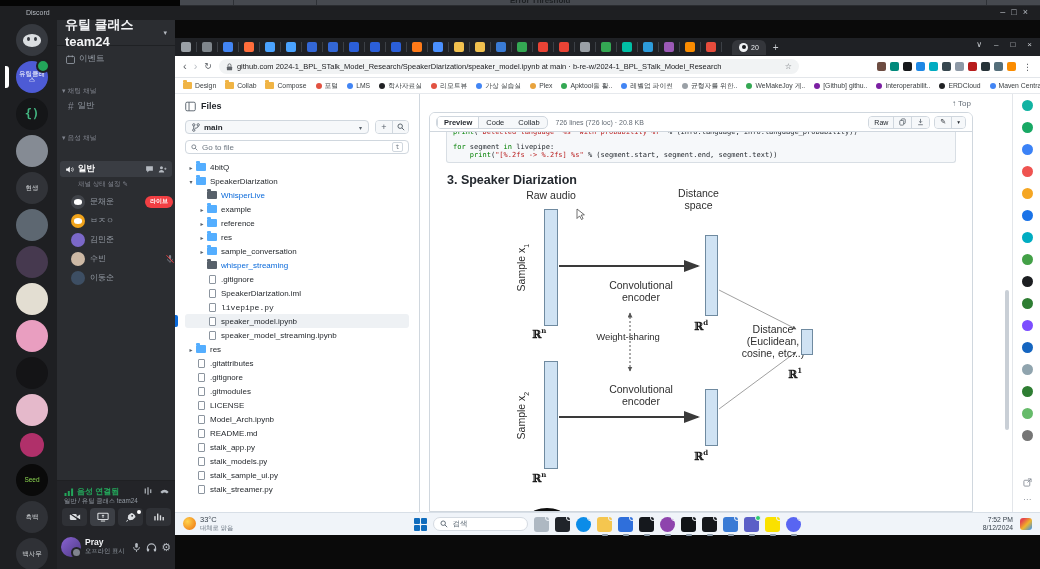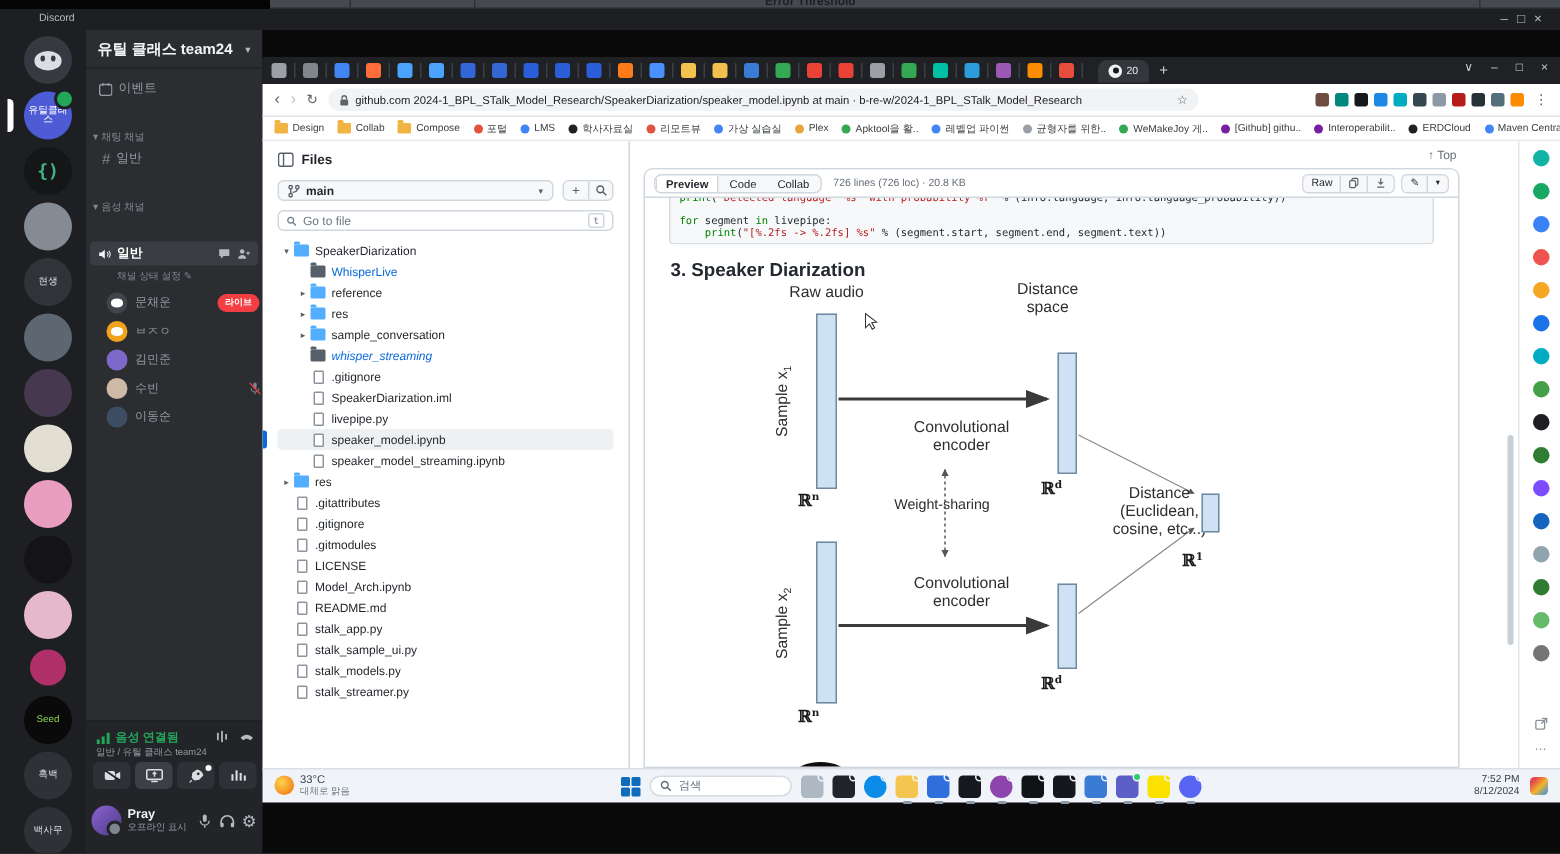--- a/index.html
+++ b/index.html
@@ -23,21 +23,21 @@
            font-size:6.5px;color:#dbdee1;position:relative;flex:0 0 auto;text-align:center;line-height:1;overflow:visible;cursor:pointer}
   .rail-it.small{width:24px;height:24px;margin:2px 0}
   .rail-it.mono{font-family:"DejaVu Sans Mono",monospace;font-size:12px;font-weight:bold}
   .rail-it.pill::before{content:"";position:absolute;left:-11px;top:50%;transform:translateY(-50%);width:4px;height:22px;background:#fff;border-radius:0 3px 3px 0}
   .rail-it.hasbadge::after{content:"";position:absolute;right:-2px;top:-2px;width:10px;height:10px;border-radius:50%;background:#23a55a;border:2.5px solid #1e1f22}
   .rail-it.logo::before{content:"";width:18px;height:13px;background:#dbdee1;border-radius:9px/6px}
   .rail-it.logo::after{content:"";position:absolute;left:11px;top:13px;width:3px;height:4px;border-radius:50%;background:#36393f;box-shadow:7px 0 0 #36393f}
 
   .dc-sidebar{left:57px;top:20px;width:118px;height:549px;background:#2b2d31}
   .dc-server-header{position:absolute;left:0;top:0;width:118px;height:26px;border-bottom:1px solid #1f2124;display:flex;align-items:center;padding:0 8px;cursor:pointer}
-  .dc-server-name{font-size:10px;font-weight:bold;color:#f2f3f5;flex:1}
+  .dc-server-name{font-size:13px;font-weight:bold;color:#f2f3f5;flex:1}
   .dc-chev{font-size:7px;color:#b5bac1}
   .dc-row{position:absolute;display:flex;align-items:center;gap:4px;color:#949ba4;font-size:8.5px}
   .dc-cat{position:absolute;display:flex;align-items:center;gap:2px;color:#80848e;font-size:6.8px;cursor:pointer}
   .dc-voice-row{position:absolute;left:3px;top:141px;width:112px;height:16px;background:#3a3d43;border-radius:3px;display:flex;align-items:center;gap:4px;padding:0 5px;cursor:pointer}
   .dc-voice-row .vname{color:#fff;font-size:8.5px;font-weight:bold;flex:1}
   .members{position:absolute;left:14px;top:172px;width:104px}
   .member{display:flex;align-items:center;gap:5px;height:19px;cursor:pointer;position:relative}
   .mavatar{width:14px;height:14px;border-radius:50%;flex:0 0 auto;position:relative}
   .mavatar.dlogo::before{content:"";position:absolute;left:3px;top:4.5px;width:8px;height:5.5px;background:#fff;border-radius:4px/2.5px}
   .mname{font-size:8px;color:#949ba4;flex:1;white-space:nowrap}
@@ -731,71 +731,81 @@
       <div class="goto">
         <svg width="7" height="7" viewBox="0 0 10 10">
             <circle cx="4" cy="4" r="2.8" fill="none" stroke="#6e7781" stroke-width="1.2"></circle>
             <line x1="6.2" y1="6.2" x2="9" y2="9" stroke="#6e7781" stroke-width="1.2"></line>
           </svg>
         <span class="ph">Go to file</span>
         <kbd>t</kbd>
       </div>
       <div class="tree">
 
+          <div class="trow" style="padding-left: 2px;">
+            <span class="chev">▸</span>
+            <span class="ticon" data-icon="folder"></span>
+            <span class="tlabel">4bitQ</span>
+          </div>
 
           <div class="trow" style="padding-left: 2px;">
             <span class="chev">▾</span>
             <span class="ticon" data-icon="folder"></span>
             <span class="tlabel">SpeakerDiarization</span>
           </div>
 
           <div class="trow" style="padding-left: 13px;">
             <span class="chev"></span>
             <span class="ticon" data-icon="subm"></span>
             <span class="tlabel blue">WhisperLive</span>
           </div>
 
+          <div class="trow" style="padding-left: 13px;">
+            <span class="chev">▸</span>
+            <span class="ticon" data-icon="folder"></span>
+            <span class="tlabel">example</span>
+          </div>
 
           <div class="trow" style="padding-left: 13px;">
             <span class="chev">▸</span>
             <span class="ticon" data-icon="folder"></span>
             <span class="tlabel">reference</span>
           </div>
 
           <div class="trow" style="padding-left: 13px;">
             <span class="chev">▸</span>
             <span class="ticon" data-icon="folder"></span>
             <span class="tlabel">res</span>
           </div>
 
           <div class="trow" style="padding-left: 13px;">
             <span class="chev">▸</span>
             <span class="ticon" data-icon="folder"></span>
             <span class="tlabel">sample_conversation</span>
           </div>
 
-          <div class="trow" style="padding-left: 13px; font-style: italic;">
+          <div class="trow" style="padding-left: 13px;">
             <span class="chev"></span>
             <span class="ticon" data-icon="subm"></span>
             <span class="tlabel blue">whisper_streaming</span>
           </div>
 
           <div class="trow" style="padding-left: 13px;">
             <span class="chev"></span>
             <span class="ticon" data-icon="file"></span>
             <span class="tlabel">.gitignore</span>
           </div>
 
           <div class="trow" style="padding-left: 13px;">
             <span class="chev"></span>
             <span class="ticon" data-icon="file"></span>
             <span class="tlabel">SpeakerDiarization.iml</span>
           </div>
 
-          <div class="trow" style="padding-left: 13px;">
+          <div class="trow" style="padding-left: 13px; font-family: Liberation Mono, monospace;">
             <span class="chev"></span>
             <span class="ticon" data-icon="file"></span>
             <span class="tlabel">livepipe.py</span>
           </div>
 
           <div class="trow sel" style="padding-left: 13px;">
             <span class="chev"></span>
             <span class="ticon" data-icon="file"></span>
             <span class="tlabel">speaker_model.ipynb</span>
           </div>
@@ -851,27 +861,27 @@
 
           <div class="trow" style="padding-left: 2px;">
             <span class="chev"></span>
             <span class="ticon" data-icon="file"></span>
             <span class="tlabel">stalk_app.py</span>
           </div>
 
           <div class="trow" style="padding-left: 2px;">
             <span class="chev"></span>
             <span class="ticon" data-icon="file"></span>
+            <span class="tlabel">stalk_models.py</span>
+          </div>
+
+          <div class="trow" style="padding-left: 2px;">
+            <span class="chev"></span>
+            <span class="ticon" data-icon="file"></span>
             <span class="tlabel">stalk_sample_ui.py</span>
-          </div>
-
-          <div class="trow" style="padding-left: 2px;">
-            <span class="chev"></span>
-            <span class="ticon" data-icon="file"></span>
-            <span class="tlabel">stalk_models.py</span>
           </div>
 
           <div class="trow" style="padding-left: 2px;">
             <span class="chev"></span>
             <span class="ticon" data-icon="file"></span>
             <span class="tlabel">stalk_streamer.py</span>
           </div>
         </div>
     </div>
 

